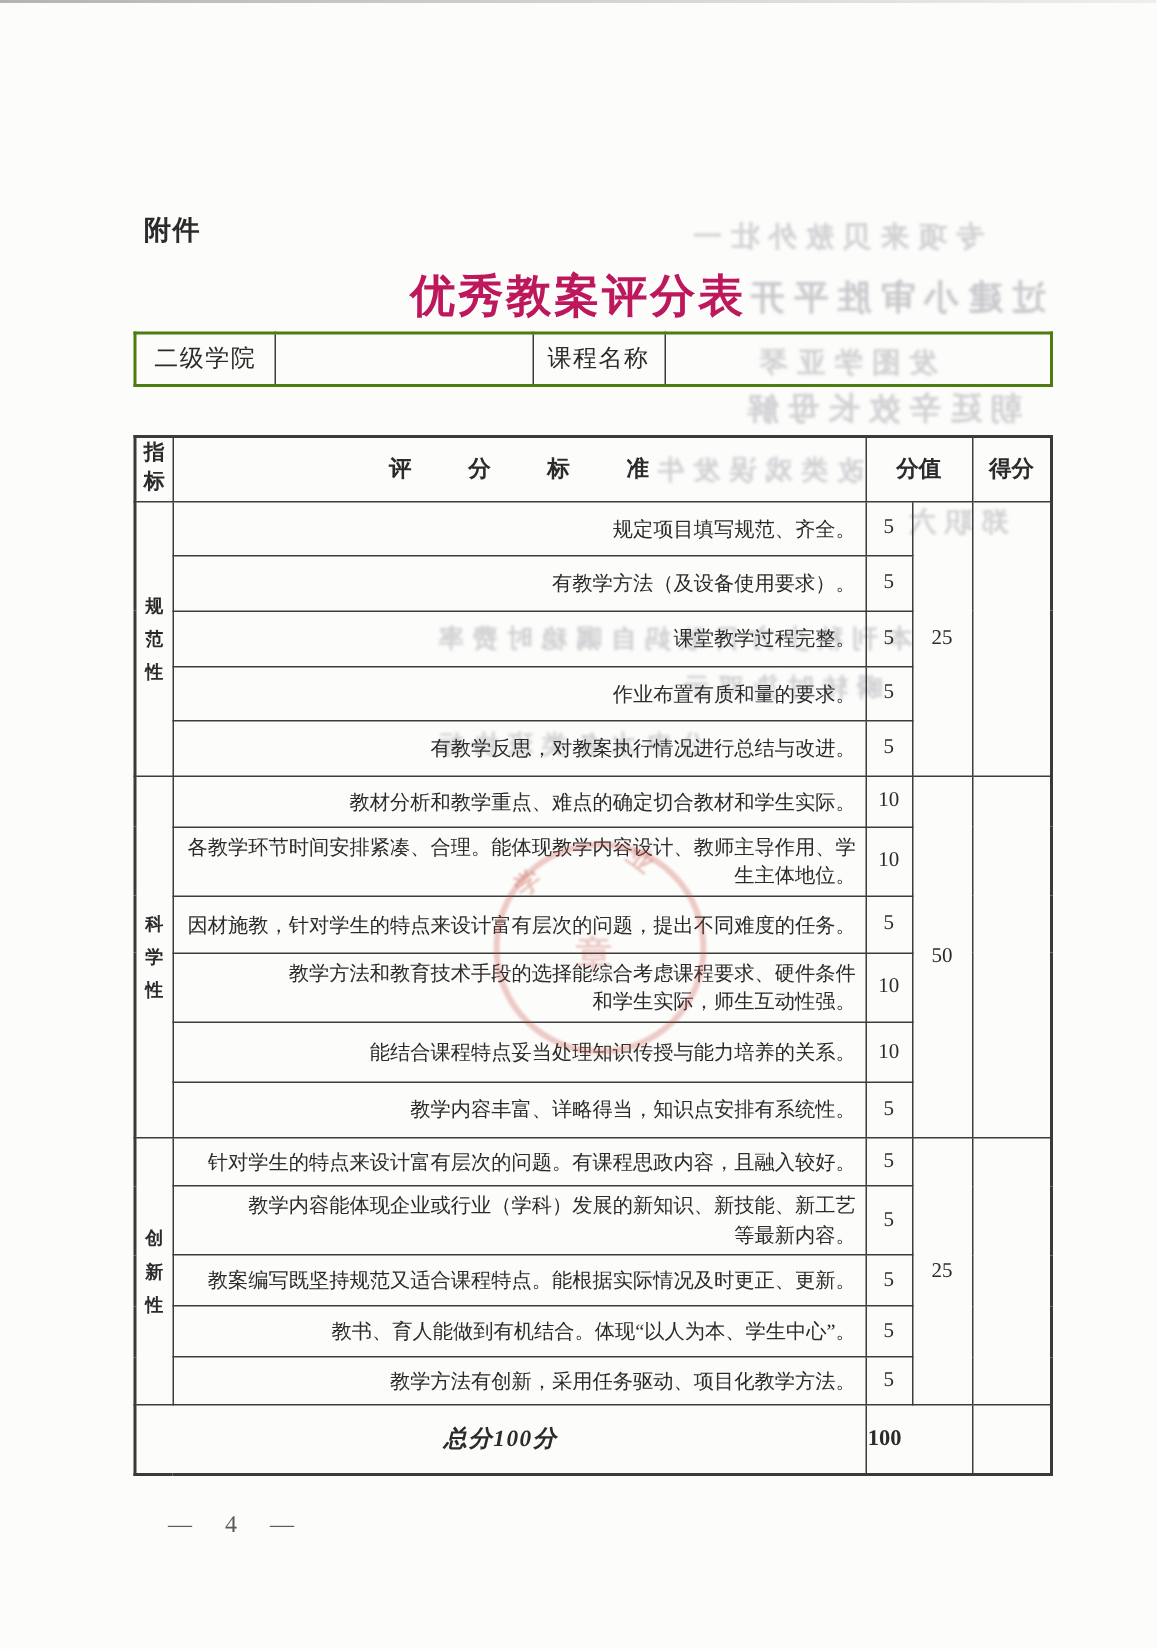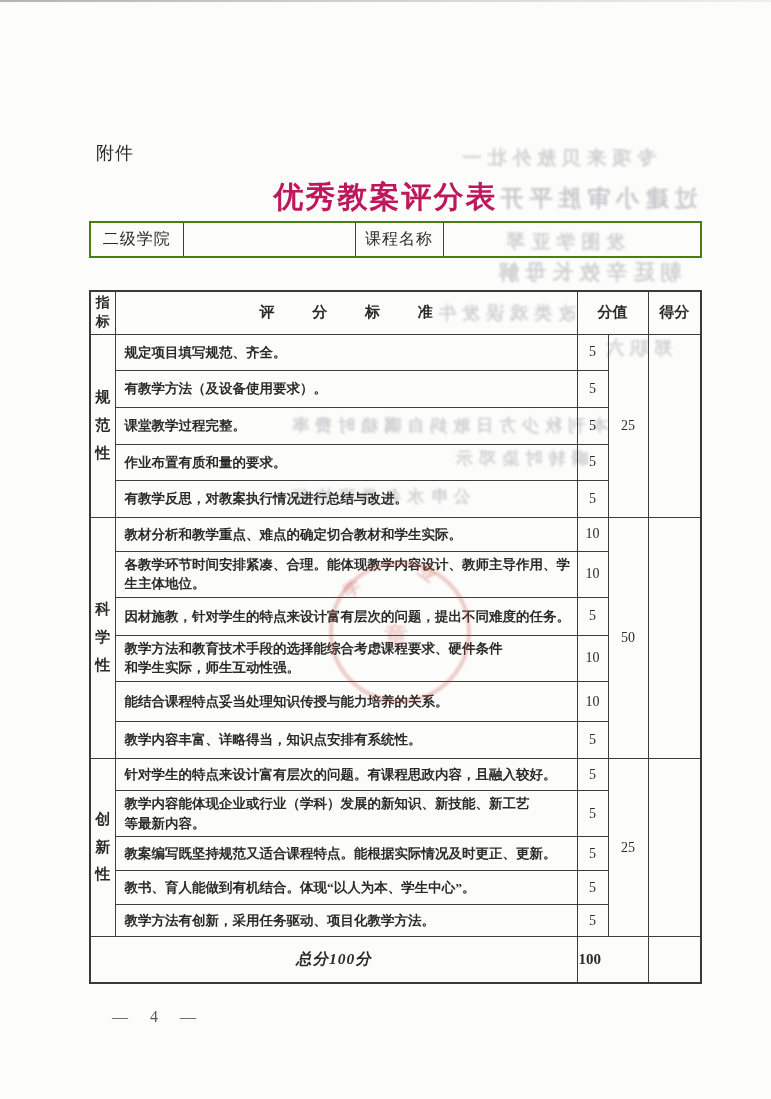--- a/index.html
+++ b/index.html
@@ -5,36 +5,36 @@
   html,body{margin:0;padding:0;}
   body{
     width:771px;height:1099px;position:relative;overflow:hidden;
     background:#fcfcfb;
     font-family:"Liberation Serif","DejaVu Serif",serif;
     color:#2b2b2b;
   }
   .page{position:absolute;inset:0;}
   .scan-top-edge{position:absolute;top:0;left:0;right:0;height:2px;
     background:linear-gradient(90deg,rgba(120,120,120,.55),rgba(150,150,150,.35) 60%,rgba(160,160,160,.15));}
-  .attachment{position:absolute;left:96px;top:141px;font-size:18px;font-weight:normal;letter-spacing:1px;}
+  .attachment{position:absolute;left:96px;top:141px;font-size:18px;font-weight:bold;letter-spacing:1px;}
   .doc-title{position:absolute;left:0;right:0;top:177px;text-align:center;
     font-size:30px;font-weight:bold;letter-spacing:2px;color:#be185d;}
   table{border-collapse:collapse;table-layout:fixed;}
   .info-table{position:absolute;left:89px;top:221px;width:611px;}
   .info-table td{border:1px solid #3d3d3d;height:31px;font-size:16px;}
   .info-table td.lbl{text-align:center;letter-spacing:1px;}
   .info-table{border:2px solid #4d7c0f;}
   .score-table{position:absolute;left:89px;top:290px;width:611px;border:2px solid #3a3a3a;}
   .score-table th,.score-table td{border:1px solid #3d3d3d;}
   .score-table th{font-size:15px;font-weight:bold;padding:2px 0;}
   th.h-ind,td.ind{word-break:break-all;text-align:center;padding:2px 4px;}
   th.h-ind{font-size:14px;line-height:1.35;margin-left:16px;}
-  td.ind{font-size:15px;font-weight:bold;line-height:1.85;vertical-align:middle;}
+  td.ind{font-size:12px;font-weight:bold;line-height:1.85;vertical-align:middle;}
   th.h-cr{letter-spacing:17px;text-indent:17px;}
-  td.cr{font-size:13.5px;padding:3px 6px 3px 9px;line-height:1.45;white-space:pre-line;text-align:left;vertical-align:middle;font-weight:bold;}
+  td.cr{font-size:13.5px;padding:3px 6px 3px 9px;line-height:1.45;white-space:pre-line;text-align:right;vertical-align:middle;}
   td.val,td.sub{text-align:center;font-size:14px;vertical-align:middle;}
   td.total-label{text-align:center;font-weight:bold;font-style:italic;font-size:15.5px;letter-spacing:1px;vertical-align:middle;}
   td.total-val{text-align:left;font-weight:bold;font-size:15px;vertical-align:middle;}
   .page-number{position:absolute;left:112px;top:1008px;font-size:16px;color:#5a5a5a;letter-spacing:9px;}
   
   .stamp{position:absolute;left:324px;top:556px;width:152px;height:152px;
     filter:blur(.8px);opacity:.85;pointer-events:none;}
   
   .bleed{position:absolute;transform:scaleX(-1);color:rgba(108,108,118,.30);
     font-weight:bold;filter:blur(1.2px);white-space:nowrap;letter-spacing:6px;pointer-events:none;}

